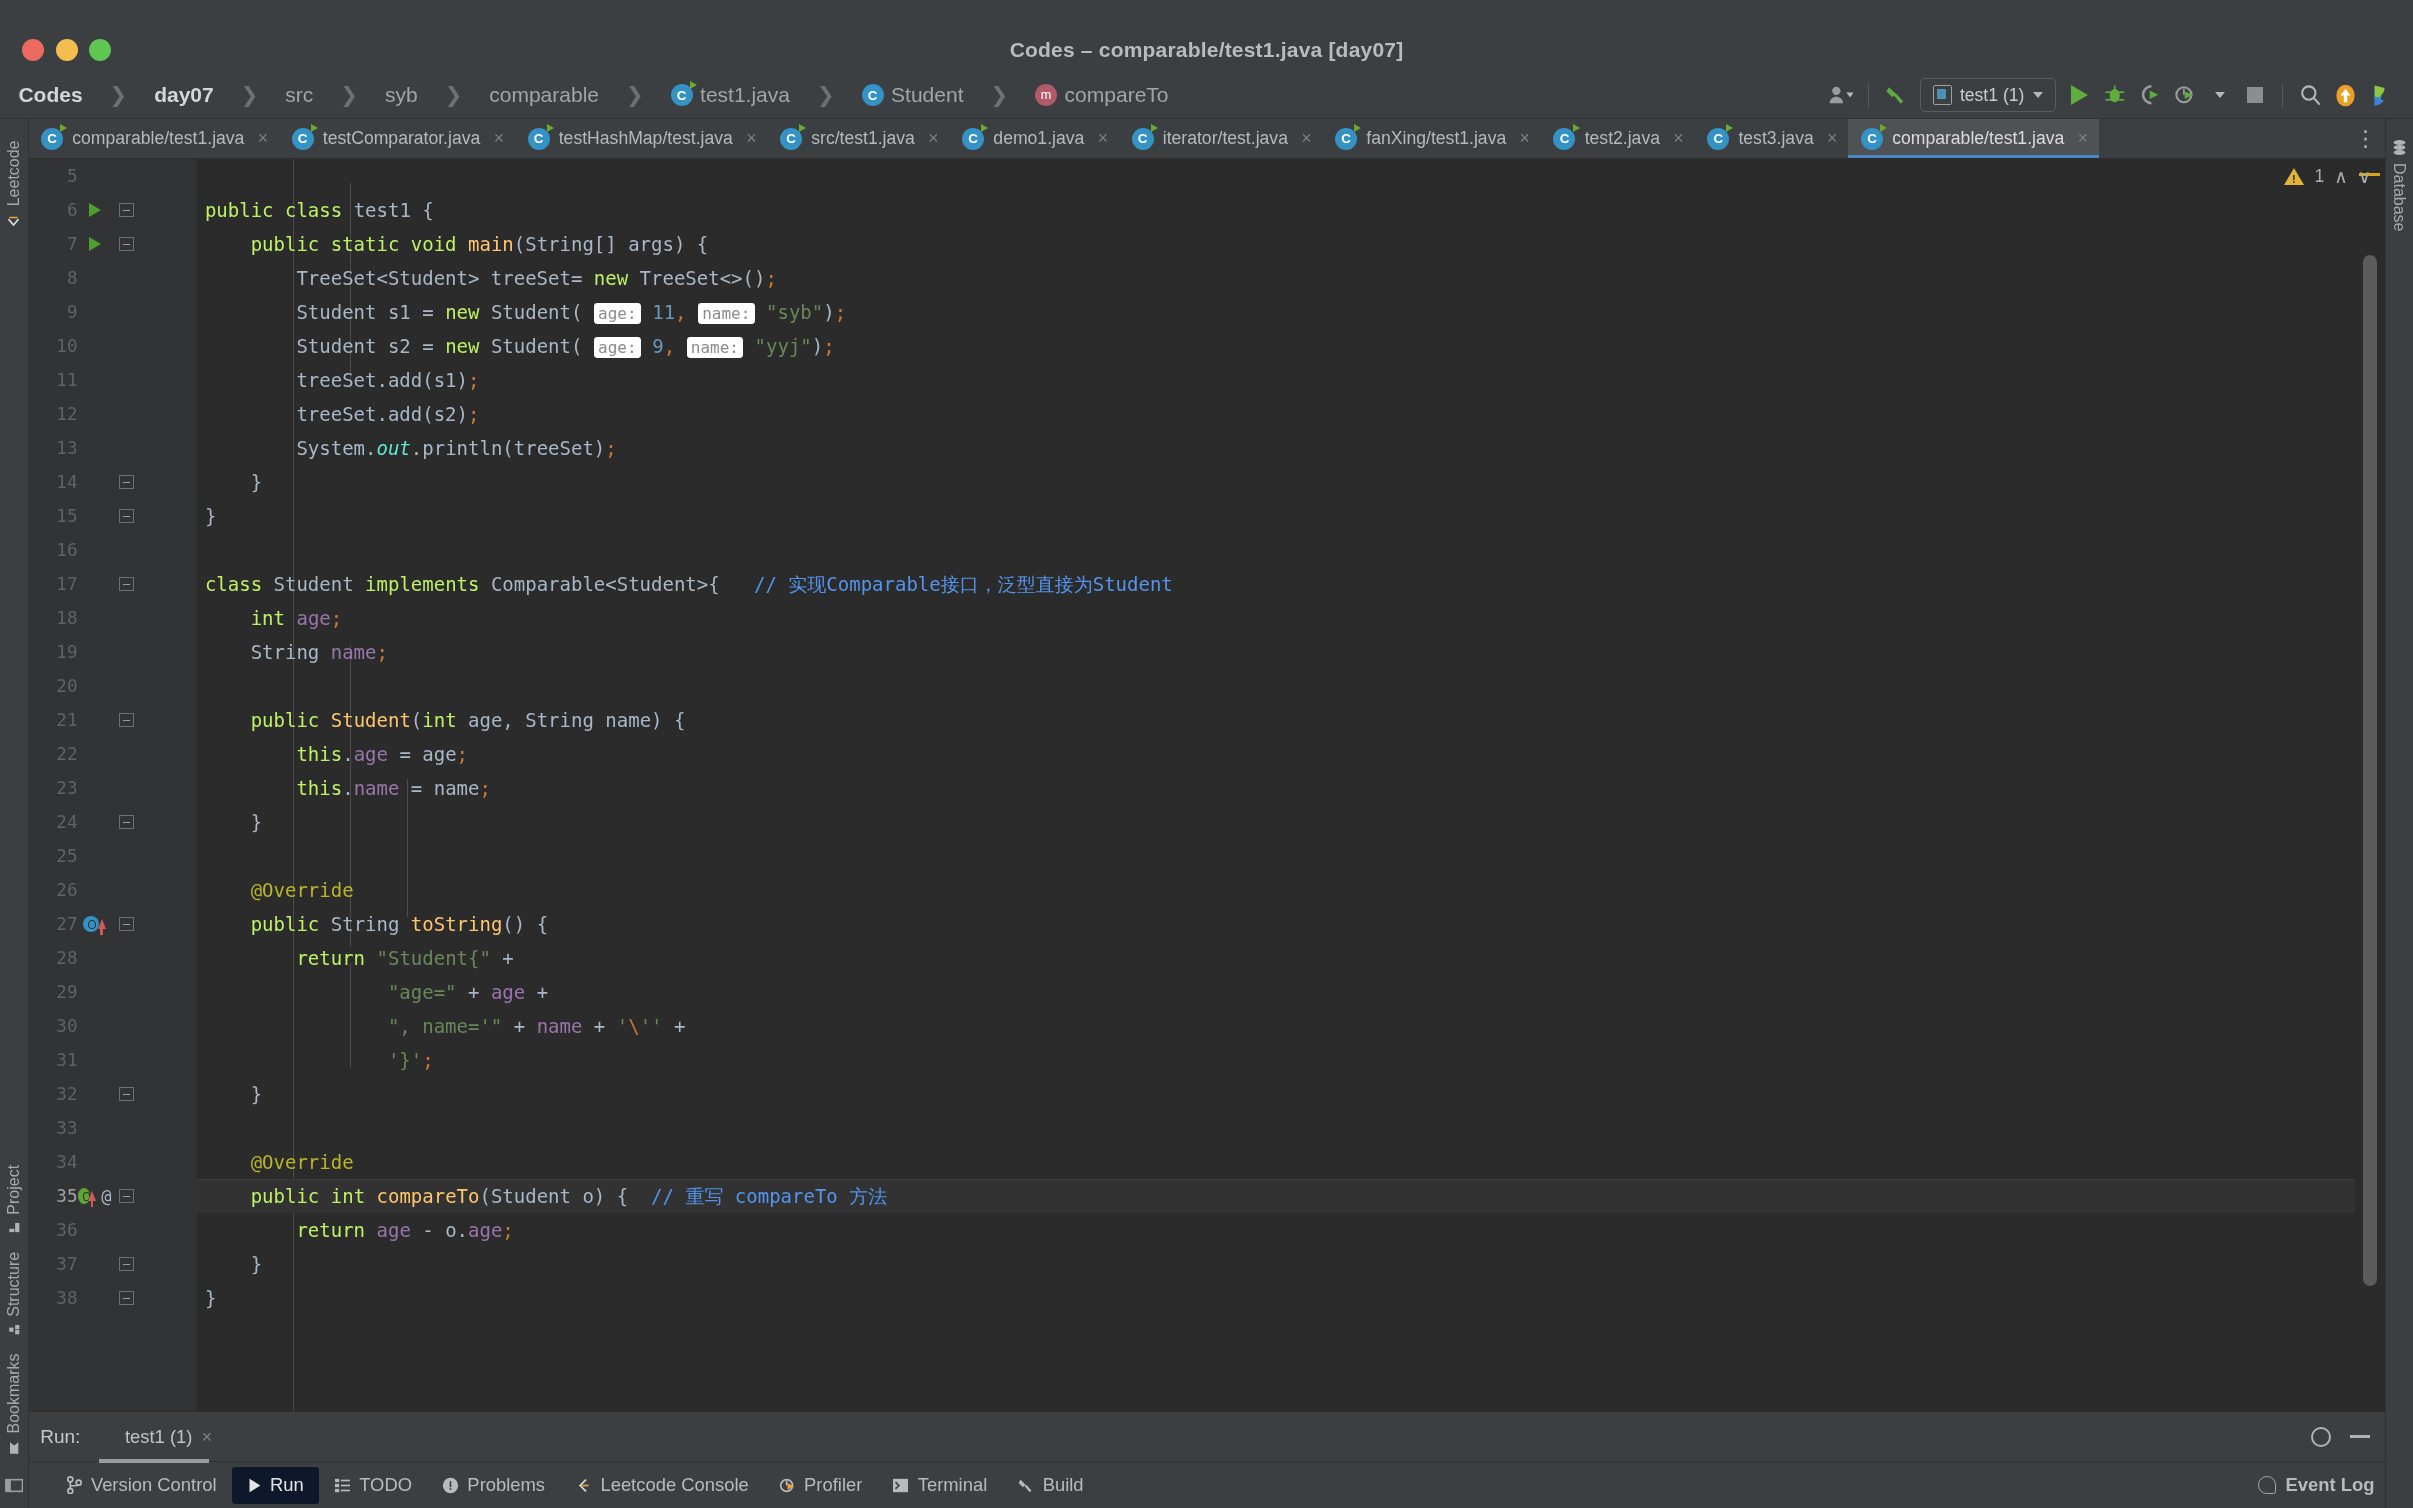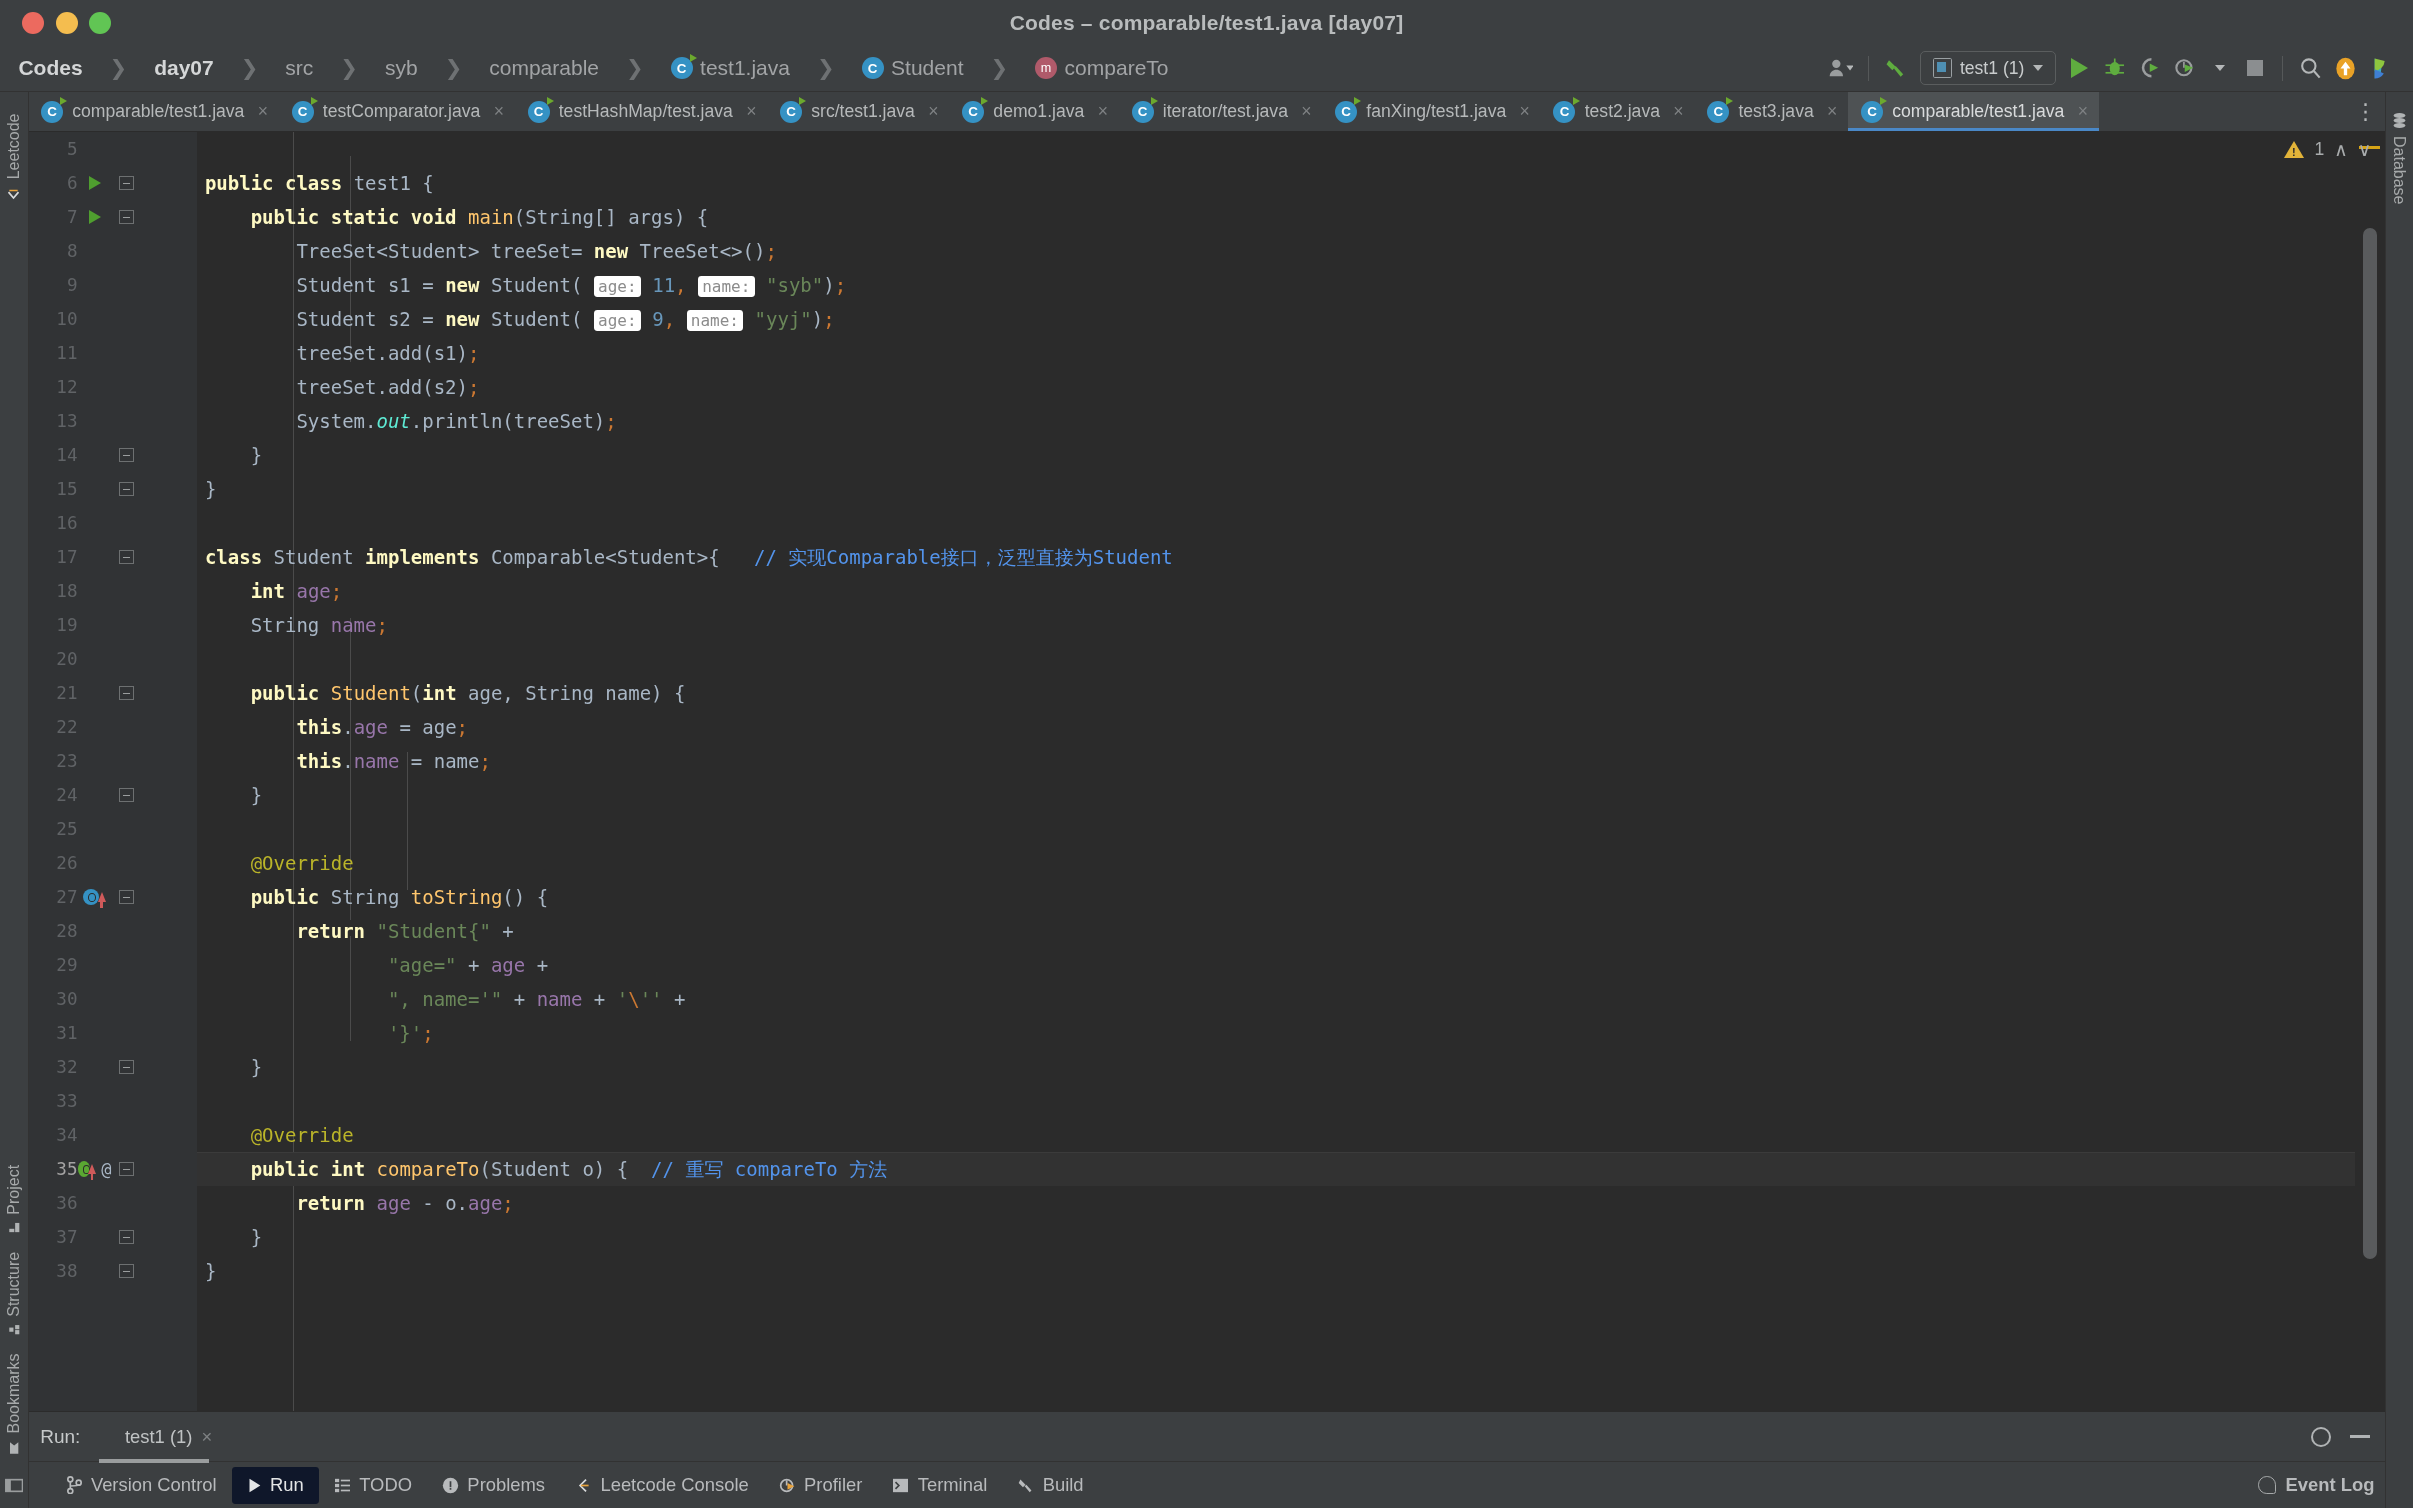--- a/index.html
+++ b/index.html
@@ -15,20 +15,21 @@
     background: #3c3f41;
     display: flex; flex-direction: column;
   }
 
   
   .titlebar {
     height: 45px; flex: 0 0 45px;
     background: #3c3f41;
     display: flex; align-items: center;
     position: relative;
+    margin-top: 27px;
   }
   .traffic { display: flex; gap: 11.7px; padding-left: 22px; }
   .dot { width: 22px; height: 22px; border-radius: 50%; }
   .dot.red { background: #ec6a5f; }
   .dot.yellow { background: #f4bd4f; }
   .dot.green { background: #61c554; }
   .win-title {
     position: absolute; left: 0; right: 0; text-align: center;
     font-size: 21px; font-weight: bold; color: #b9bcbd;
     letter-spacing: 0.2px;
@@ -182,21 +183,21 @@
 
   .code {
     position: absolute; left: 0; top: 0; right: 0;
     font-family: "DejaVu Sans Mono", monospace; font-size: 19px;
     white-space: pre; color: #a9b7c6;
   }
   .cline { height: 34px; line-height: 34px; padding-left: 8.4px; position: relative; }
   .cline.current { background: #323232; }
   .cline.current::before{content:'';position:absolute;left:0;right:0;top:0;height:0.8px;background:#3b3b3b;}
 
-  .kw { color: #fef9c3; font-weight: bold; }
+  .kw { color: #bef264; font-weight: normal; }
   .str { color: #6a8759; }
   .num { color: #6897bb; }
   .fld { color: #9876aa; }
   .mth { color: #ffc66d; }
   .cmt-b { color: #5394ec; }
   .ann { color: #bbb529; }
   .stat { color: #5eead4; font-style: italic; }
   .punct { color: #a9b7c6; }
   .semi { color: #cc7832; }
   .esc { color: #cc7832; }

